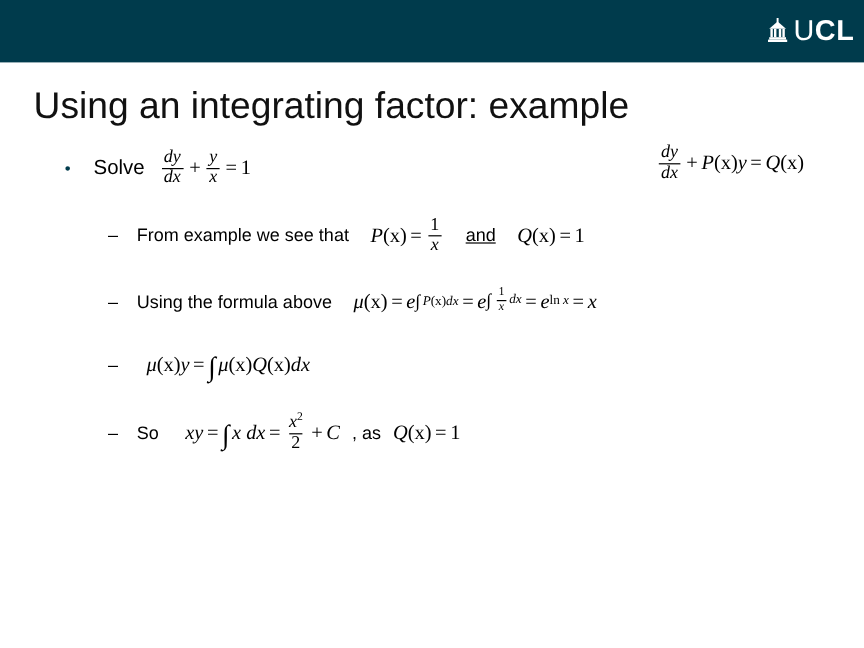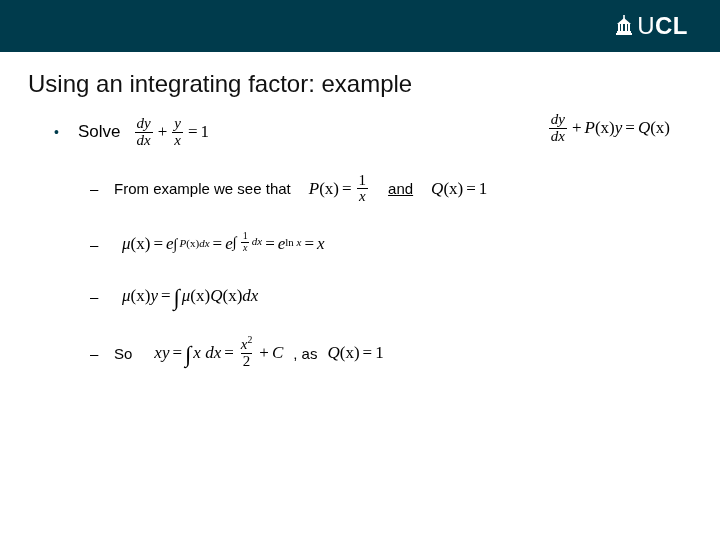--- a/index.html
+++ b/index.html
@@ -12,40 +12,40 @@
     overflow: hidden;
     position: relative;
   }
   .header {
     width: 100%;
     height: 52px;
     background: #003b4c;
     display: flex;
     align-items: center;
     justify-content: flex-end;
-    padding-right: 32px;
+    padding-right: 8px;
   }
   .logo {
     display: flex;
     align-items: center;
     color: #fff;
   }
   .logo-dome {
     display: inline-block;
     margin-right: 4px;
     line-height: 0;
   }
   .logo-text {
     font-weight: 900;
     font-size: 24px;
     letter-spacing: 0.5px;
   }
   .logo-text .thin { font-weight: 400; }
   .title {
-    font-size: 24px;
+    font-size: 31px;
     font-weight: 400;
     color: #111;
     margin: 18px 0 18px 28px;
   }
   .content {
     padding: 0 40px 0 54px;
   }
   .bullet {
     display: flex;
     align-items: center;
@@ -198,20 +198,21 @@
     <span class="math">
       <span>Q</span>
         <span class="up">(x)</span>
       <span class="op">=</span>
       <span class="up">1</span>
     </span>
   </div>
 
   <div class="sub">
     <span class="dash">–</span>
+    <span>Using the formula above</span>
     <span class="math" style="margin-left:8px;">
       <span>μ</span>
         <span class="up">(x)</span>
       <span class="op">=</span>
       <span>e</span>
         <span class="supbox mini"><span class="intsym">∫</span><span>P</span><span class="up">(x)</span><span>dx</span></span>
       <span class="op">=</span>
       <span>e</span>
         <span class="supbox mini"><span class="intsym">∫</span><span class="frac">
             <span class="num up">1</span>

